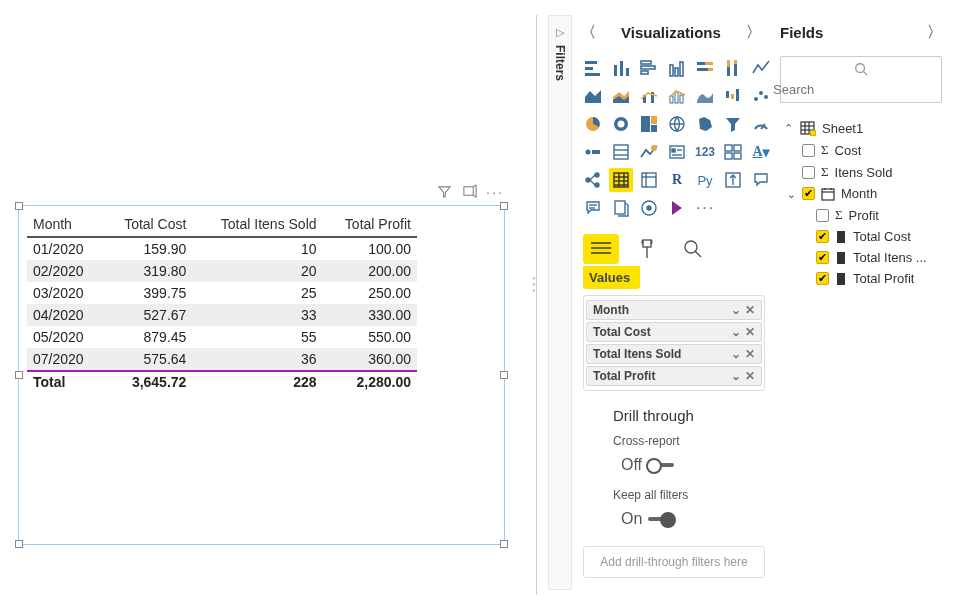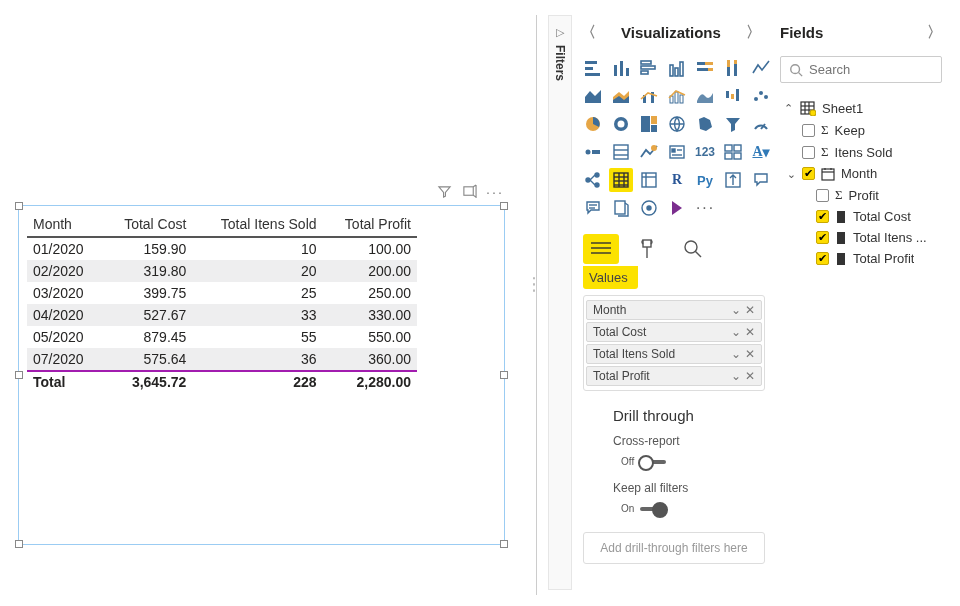--- a/index.html
+++ b/index.html
@@ -131,37 +131,38 @@
     width:24px;height:24px;
     display:flex;align-items:center;justify-content:center;
     color:#385a80;
     cursor:pointer;
   }
   .viz-cell.highlight {
     background: #fbe100;
     border-radius:2px;
   }
   .viz-cell.text-r { color:#2b5797; font-weight:700; font-size:14px; font-family: 'Segoe UI';}
-  .viz-cell.text-py { color:#3079b7; font-weight:700; font-size:13px; }
+  .viz-cell.text-py { color:#3079b7; font-weight:400; font-size:13px; }
   .viz-cell.ellipsis { color:#666; font-size:16px; letter-spacing:1px;}
 
   .field-tabs {
     display:flex;
     gap:10px;
     padding:6px 6px 2px 6px;
   }
   .field-tab {
     width:36px; height:30px;
     display:flex;align-items:center;justify-content:center;
     color:#555;
     cursor:pointer;
   }
   .field-tab.active { background:#fce200; border-radius:3px;}
   .values-section {
     padding: 0 6px 6px 6px;
+    font-weight: bold;
   }
   .values-label {
     background:#fce200;
     display:inline-block;
     padding:4px 10px 4px 6px;
     font-size:13px;
     color:#444;
     border-radius:0 0 3px 3px;
     margin-bottom:6px;
   }
@@ -184,21 +185,21 @@
   }
   .pill-ctrl { display:flex; gap:4px; color:#777; }
   .pill-ctrl span { cursor:pointer; }
 
   .drill {
     padding: 10px 8px 4px 8px;
     margin-left: 28px;
   }
   .drill-title { font-size:15px; font-weight:400; color:#333; margin-bottom:10px; }
   .drill-sub { font-size:12px; color:#555; margin: 4px 0 4px 0; }
-  .switch-row { display:flex; align-items:center; gap:6px; padding:4px 0 10px 8px; font-size:10px; color:#555;}
+  .switch-row { display:flex; align-items:center; gap:6px; padding:4px 0 10px 8px; font-size:16px; color:#555;}
   .switch-off, .switch-on {
     position:relative; width:26px; height:10px;
   }
   .switch-off::before, .switch-on::before {
     content:""; position:absolute; left:0; top:3px; width:26px; height:4px; background:#666; border-radius:3px;
   }
   .switch-off::after, .switch-on::after {
     content:""; position:absolute; width:12px; height:12px; border:2px solid #555; background:#fff; border-radius:50%; top:-2px;
   }
   .switch-off::after { left:-2px; }
@@ -215,20 +216,21 @@
   .fields-pane {
     position: absolute;
     left: 776px; top: 15px;
     width: 170px;
   }
   .search-box {
     display:flex; align-items:center; gap:6px;
     border:1px solid #ccc; border-radius:2px;
     padding:5px 8px; margin: 0 4px 14px 4px;
     color:#888;
+    flex-direction:column;
   }
   .search-box input {
     border:none; outline:none; flex:1;
     font-size:13px; color:#444;
     background:transparent;
   }
   .tree { padding:0 4px; font-size:13px; }
   .tree-row {
     display:flex; align-items:center; gap:6px;
     padding:3px 0 3px 4px;
@@ -700,21 +702,21 @@
             <line x1="9" y1="2" x2="9" y2="14"></line>
             <circle cx="13" cy="13" r="3" fill="#fddb00" stroke="#c9a800"></circle>
           </svg>
       </span>
       <span>Sheet1</span>
     </div>
 
     <div class="tree-row child">
       <span class="checkbox"></span>
       <span class="sigma">Σ</span>
-      <span class="field-label">Keep</span>
+      <span class="field-label">Cost</span>
     </div>
     <div class="tree-row child">
       <span class="checkbox"></span>
       <span class="sigma">Σ</span>
       <span class="field-label">Itens Sold</span>
     </div>
     <div class="tree-row child" style="padding-left:6px;">
       <span class="caret" style="transform:rotate(180deg);">⌃</span>
       <span class="checkbox checked">✔</span>
       <span>

